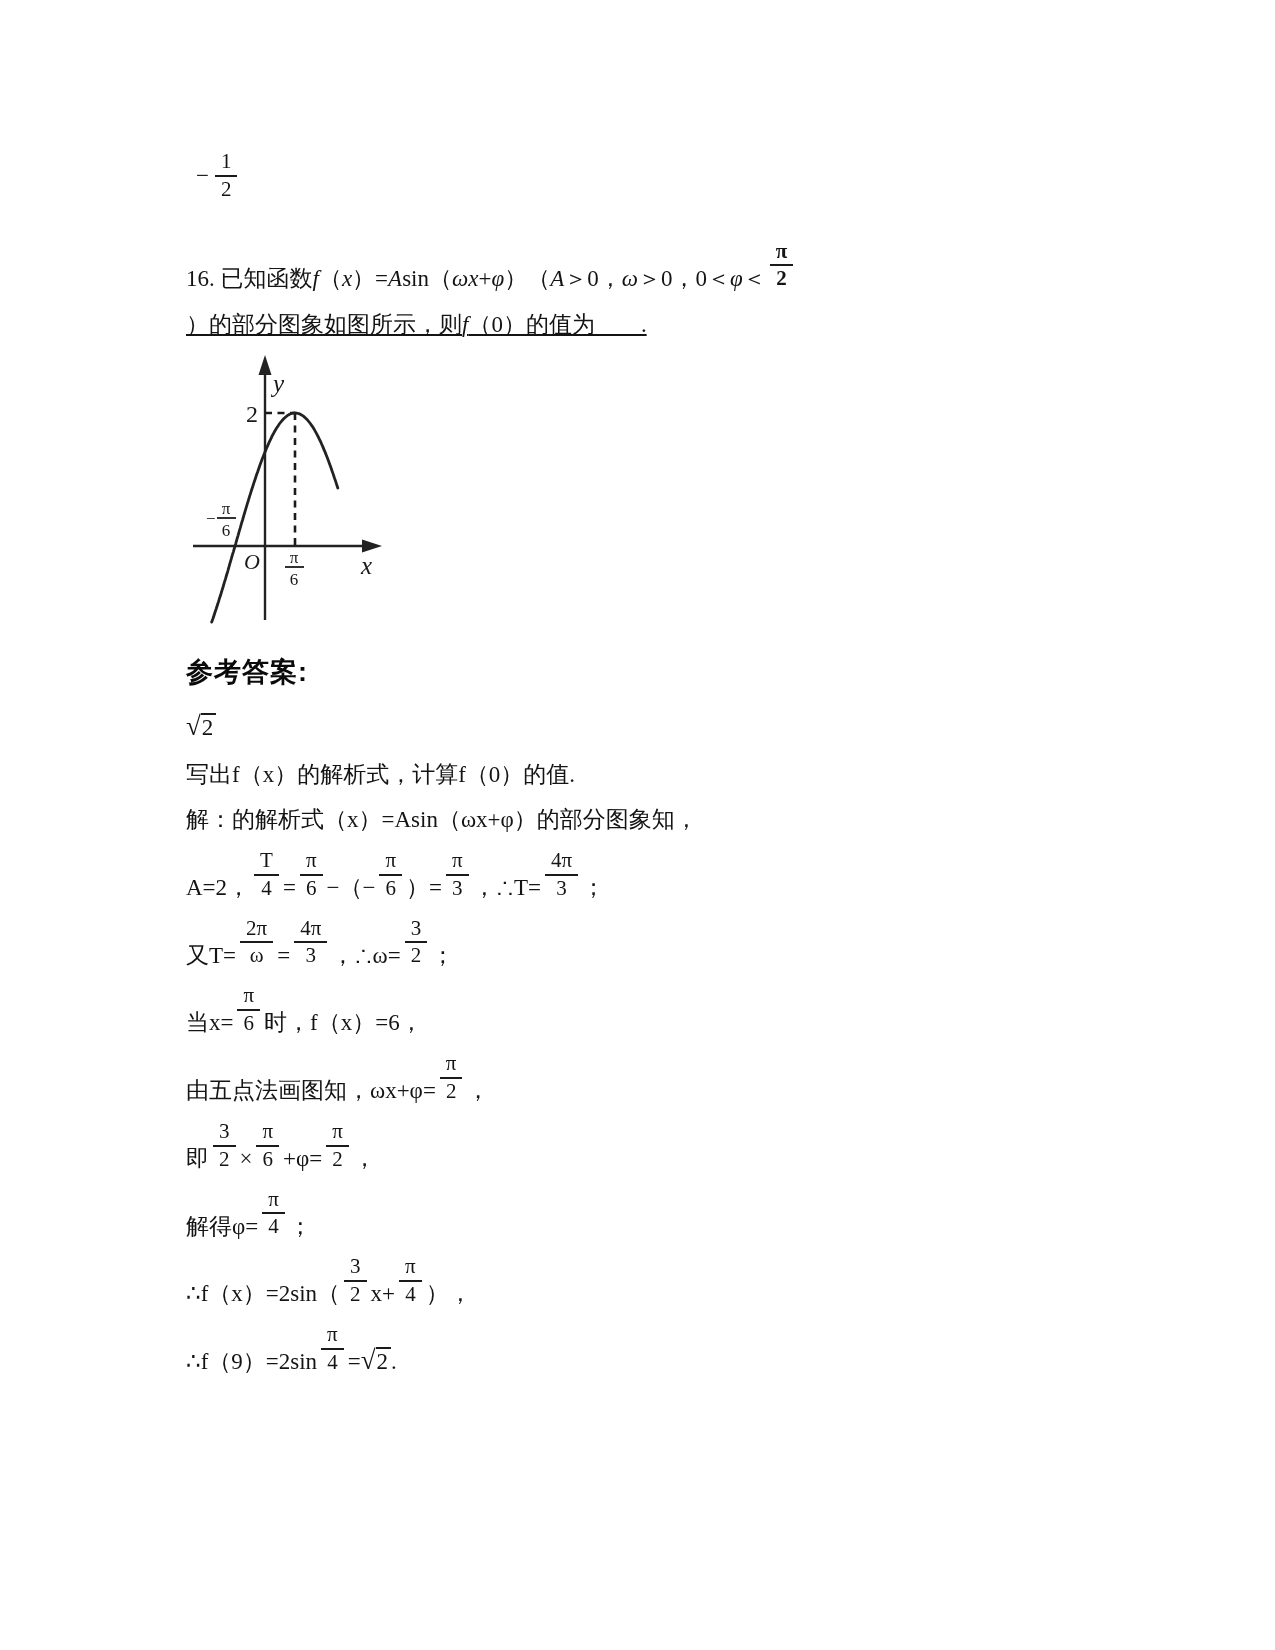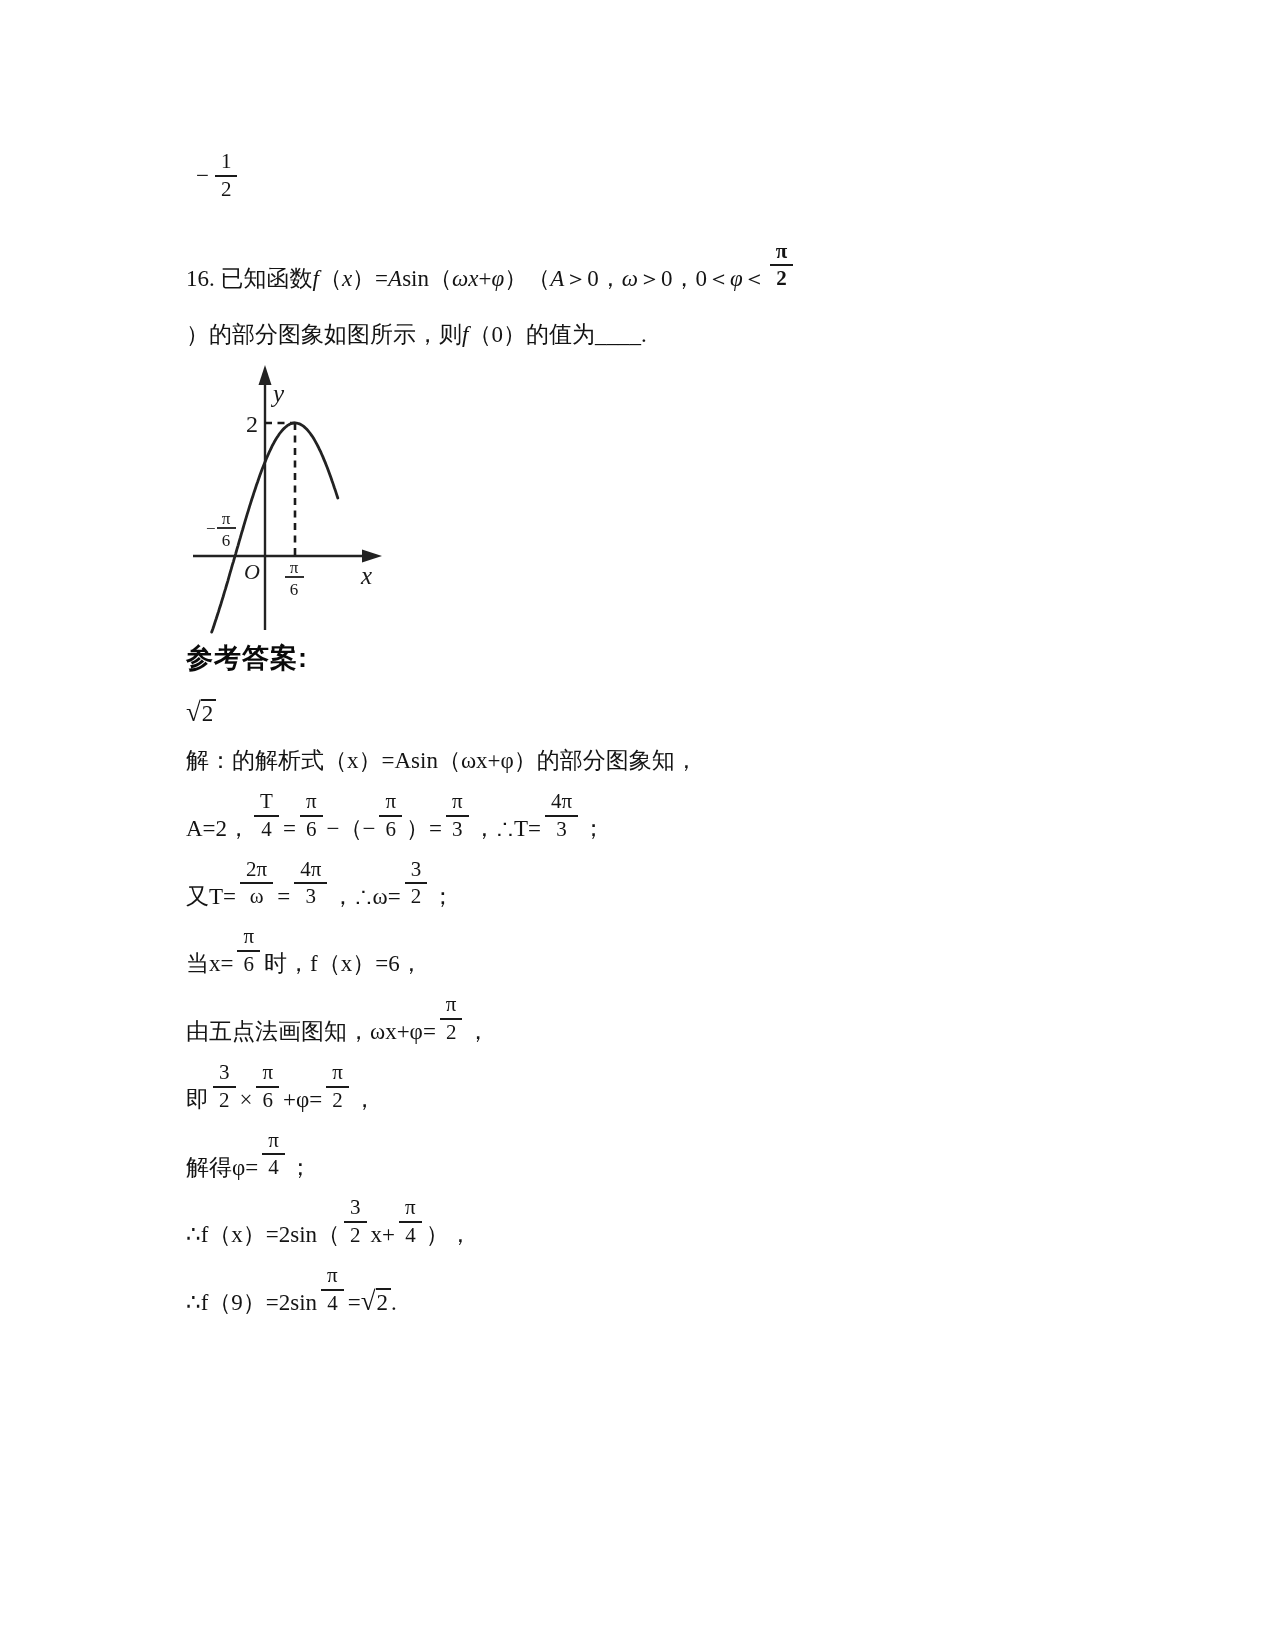--- a/index.html
+++ b/index.html
@@ -5,23 +5,24 @@
   html,body { margin:0; padding:0; background:#ffffff; }
   .page {
     position:relative; width:1275px; height:1650px; background:#fff;
     box-sizing:border-box; padding:150px 90px 0 186px; overflow:hidden;
     font-family:"Liberation Serif","DejaVu Serif",serif;
     color:#141414; font-size:23px;
   }
   .line { white-space:nowrap; line-height:1.35; }
   .expr-top { margin-left:8px; }
   .prob-1 { margin-top:36px; }
-  .prob-2 { margin-top:26px; }
+  .prob-2 { margin-top:16px;text-decoration:underline; }
   .fig { margin-top:8px; margin-left:-8px; width:230px; height:282px; }
   .heading {
+    margin-top:24px;
     font-family:"Liberation Sans","DejaVu Sans",sans-serif;
     font-weight:bold; font-size:27px; letter-spacing:1px; color:#0a0a0a;
   }
   .sol { margin-top:18px; }
   .sol .line { margin:14px 0; }
   
   .seg { display:inline; }
   .it { font-style:italic; }
   .sign { vertical-align:0.55em; padding:0 2px; }
   .frac {
@@ -80,20 +81,21 @@
       <text class="tfrac" text-anchor="middle" x="116" y="215">π</text>
       <line class="tickbar" x1="107" y1="219" x2="126" y2="219"></line>
       <text class="tfrac" text-anchor="middle" x="116" y="237">6</text>
     </svg>
   </div>
 
   <div class="heading">参考答案:</div>
 
   <div class="sol">
     <div class="line"><span class="sqrt"><span class="rad">√</span><span class="bod">2</span></span></div>
+    <div class="line"><span class="seg">写出f（x）的解析式，计算f（0）的值.</span></div>
     <div class="line"><span class="seg">解：的解析式（x）=Asin（ωx+φ）的部分图象知，</span></div>
     <div class="line"><span class="seg">A=2，</span><span class="frac"><span class="n">T</span><span class="d">4</span></span><span class="seg">=</span><span class="frac"><span class="n">π</span><span class="d">6</span></span><span class="seg">−（−</span><span class="frac"><span class="n">π</span><span class="d">6</span></span><span class="seg">）=</span><span class="frac"><span class="n">π</span><span class="d">3</span></span><span class="seg">，∴T=</span><span class="frac"><span class="n">4π</span><span class="d">3</span></span><span class="seg">；</span></div>
     <div class="line"><span class="seg">又T=</span><span class="frac"><span class="n">2π</span><span class="d">ω</span></span><span class="seg">=</span><span class="frac"><span class="n">4π</span><span class="d">3</span></span><span class="seg">，∴ω=</span><span class="frac"><span class="n">3</span><span class="d">2</span></span><span class="seg">；</span></div>
     <div class="line"><span class="seg">当x=</span><span class="frac"><span class="n">π</span><span class="d">6</span></span><span class="seg">时，f（x）=6，</span></div>
     <div class="line"><span class="seg">由五点法画图知，ωx+φ=</span><span class="frac"><span class="n">π</span><span class="d">2</span></span><span class="seg">，</span></div>
     <div class="line"><span class="seg">即</span><span class="frac"><span class="n">3</span><span class="d">2</span></span><span class="seg">×</span><span class="frac"><span class="n">π</span><span class="d">6</span></span><span class="seg">+φ=</span><span class="frac"><span class="n">π</span><span class="d">2</span></span><span class="seg">，</span></div>
     <div class="line"><span class="seg">解得φ=</span><span class="frac"><span class="n">π</span><span class="d">4</span></span><span class="seg">；</span></div>
     <div class="line"><span class="seg">∴f（x）=2sin（</span><span class="frac"><span class="n">3</span><span class="d">2</span></span><span class="seg">x+</span><span class="frac"><span class="n">π</span><span class="d">4</span></span><span class="seg">），</span></div>
     <div class="line"><span class="seg">∴f（9）=2sin</span><span class="frac"><span class="n">π</span><span class="d">4</span></span><span class="seg">=</span><span class="sqrt"><span class="rad">√</span><span class="bod">2</span></span><span class="seg">.</span></div>
   </div>

